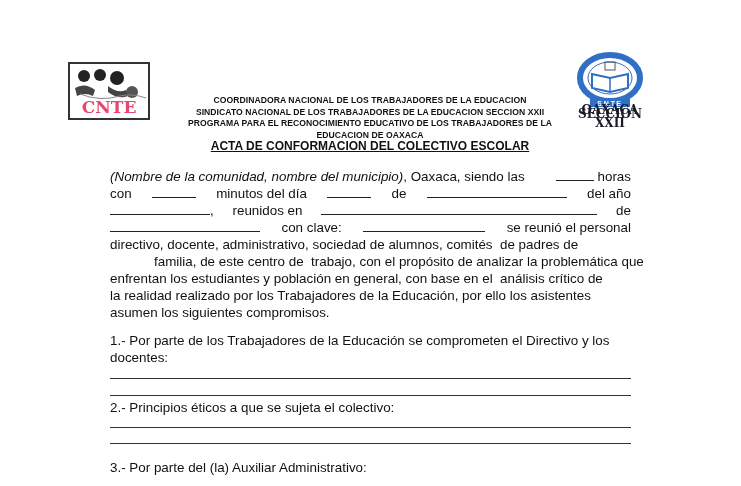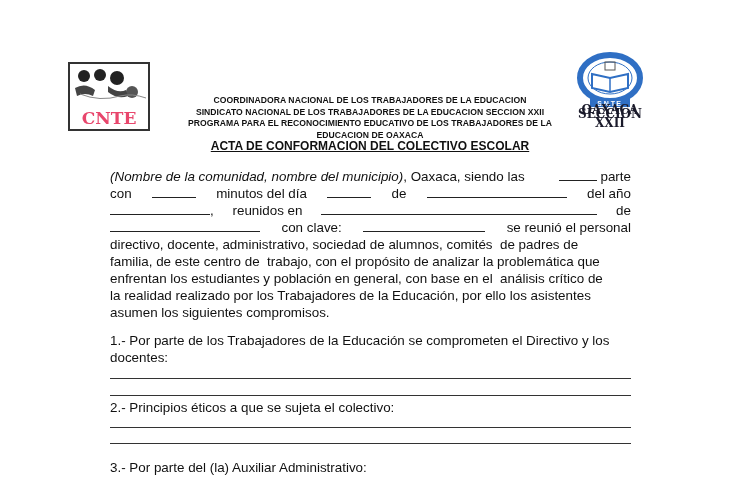--- a/index.html
+++ b/index.html
@@ -1,20 +1,20 @@
 <!DOCTYPE html>
 <html><head>
 <meta charset="utf-8">
 <style>
   html, body { margin:0; padding:0; background:#ffffff; }
   body { width:741px; height:486px; position:relative; overflow:hidden;
          font-family:"Liberation Sans", sans-serif; color:#111; }
 
   
-  .logo-cnte { position:absolute; left:68px; top:62px; width:82px; height:69px;
+  .logo-cnte { position:absolute; left:68px; top:62px; width:82px; height:58px;
                border:2px solid #333; box-sizing:border-box; background:#fff; overflow:hidden; }
   .logo-cnte svg { position:absolute; left:0; top:0; }
   .logo-cnte .cnte-text { position:absolute; left:0; right:0; bottom:1px; text-align:center;
                font-family:"DejaVu Serif", serif; font-weight:bold; font-size:17px;
                color:#e8466c; letter-spacing:0px; }
 
   .header-lines { position:absolute; left:170px; top:72px; width:400px; text-align:center;
                   font-weight:bold; font-size:8.6px; line-height:11.5px; letter-spacing:0.05px;margin-top:23px; }
   .header-lines div { white-space:nowrap; }
 
@@ -72,21 +72,21 @@
   </svg>
   <div class="snte-caption" style="top:58px;">SECCION XXII</div>
   <div class="snte-caption" style="top:54px;">OAXACA</div>
 </div>
 
 <div class="doc-title">ACTA DE CONFORMACION DEL COLECTIVO ESCOLAR</div>
 
 <div class="para" style="top:168px;">
   <div class="line">
     <span><span class="it">(Nombre de la comunidad, nombre del municipio)</span><span>, Oaxaca, siendo las</span></span>
-    <span><span class="blank" style="width:38px"></span> <span>parte</span></span>
+    <span><span class="blank" style="width:38px"></span> <span>horas</span></span>
   </div>
   <div class="line">
     <span>con</span>
     <span class="blank" style="width:44px"></span>
     <span>minutos del día</span>
     <span class="blank" style="width:44px"></span>
     <span>de</span>
     <span class="blank" style="width:140px"></span>
     <span>del año</span>
   </div>
@@ -96,21 +96,21 @@
     <span class="blank" style="width:276px"></span>
     <span>de</span>
   </div>
   <div class="line">
     <span class="blank" style="width:150px"></span>
     <span>con clave:</span>
     <span class="blank" style="width:122px"></span>
     <span>se reunió el personal</span>
   </div>
   <div class="line" style="white-space:pre;">directivo, docente, administrativo, sociedad de alumnos, comités  de padres de</div>
-  <div class="line" style="white-space:pre;">familia, de este centro de  trabajo, con el propósito de analizar la problemática que</div>
+  <div class="line" style="white-space:pre;margin-left:44px;">familia, de este centro de  trabajo, con el propósito de analizar la problemática que</div>
   <div class="line" style="white-space:pre;">enfrentan los estudiantes y población en general, con base en el  análisis crítico de</div>
   <div class="line">la realidad realizado por los Trabajadores de la Educación, por ello los asistentes</div>
   <div class="line left">asumen los siguientes compromisos.</div>
 </div>
 
 <div class="section" style="top:332px;">
   <div>1.- Por parte de los Trabajadores de la Educación se comprometen el Directivo y los</div>
   <div>docentes:</div>
 </div>
 <div class="rule" style="top:378px;"></div>

